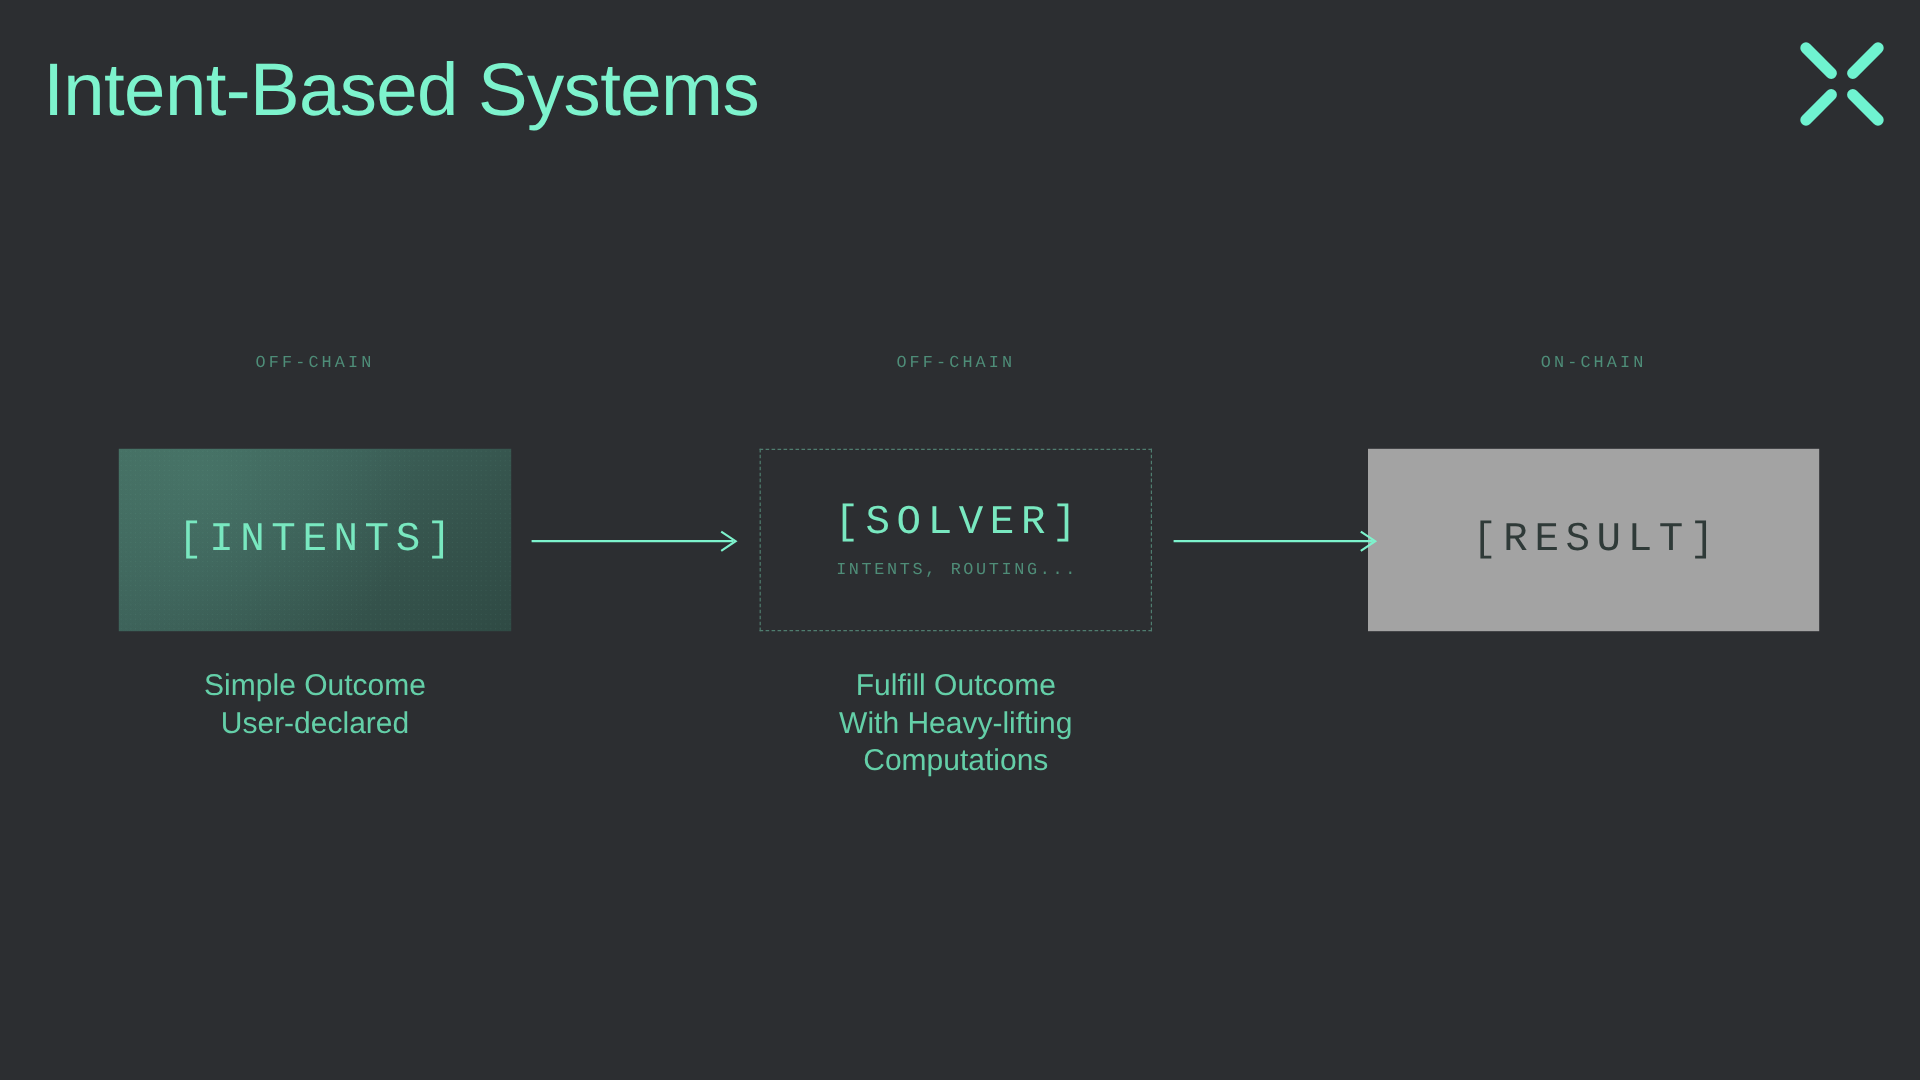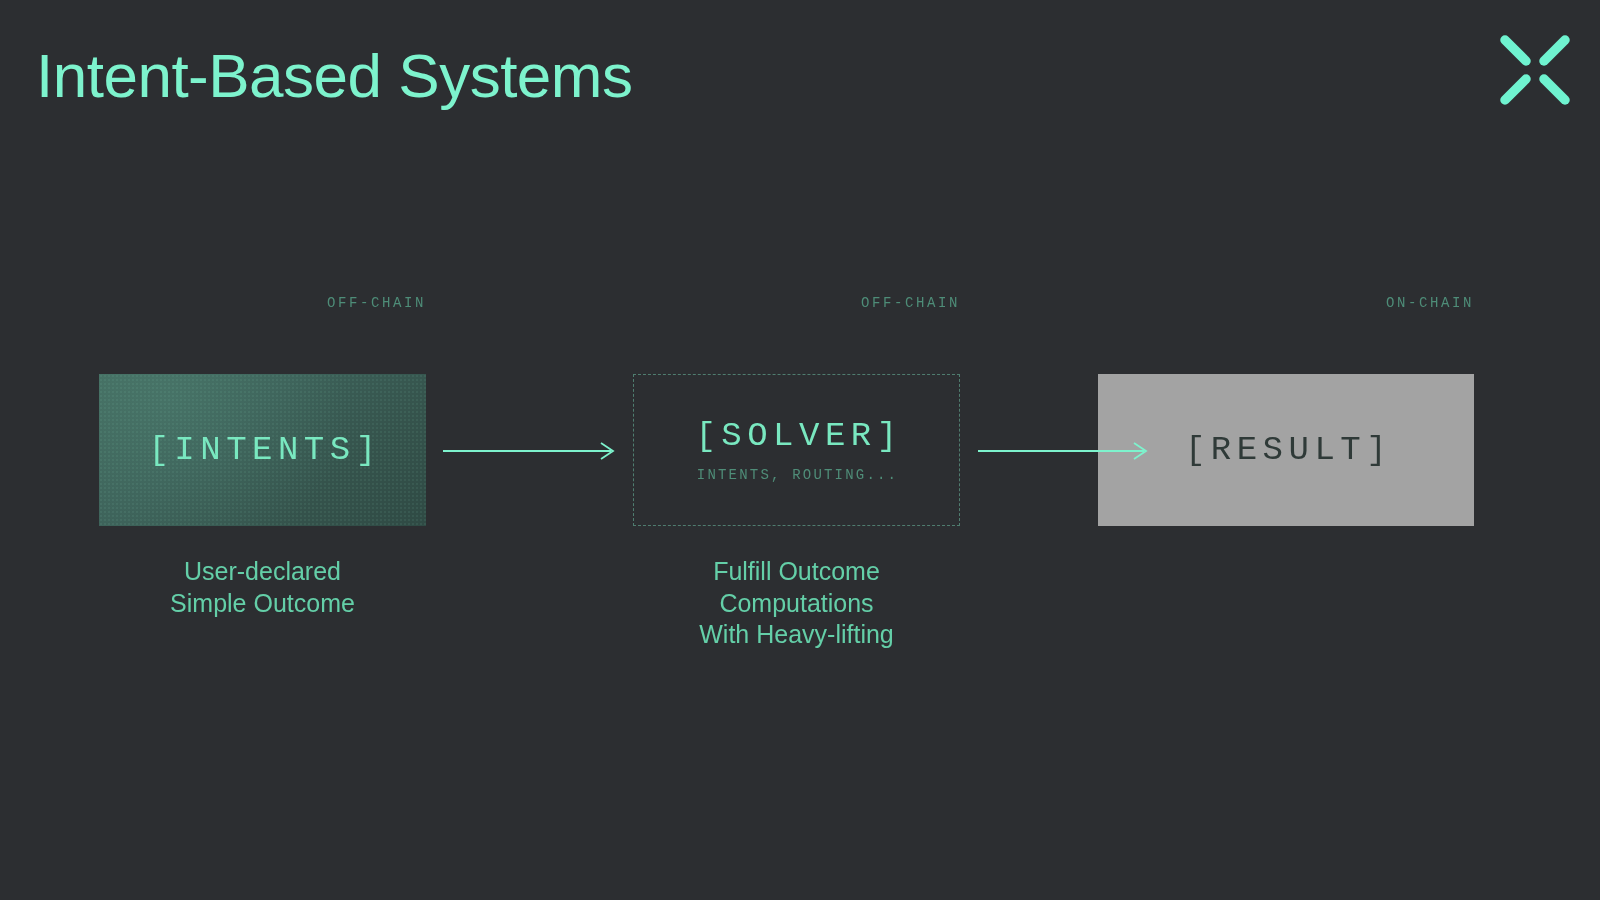--- a/index.html
+++ b/index.html
@@ -55,29 +55,29 @@
     top: 296px;
     width: 1600px;
   }
 
   .stage {
     position: absolute;
     top: 0;
   }
   .stage-1 { left: 99px;  width: 327px; }
   .stage-2 { left: 633px; width: 327px; }
-  .stage-3 { left: 1098px; width: 376px; }
+  .stage-3 { left: 1140px; width: 376px; }
 
   .stage-label {
     font-family: "Liberation Mono", monospace;
     font-size: 14px;
     font-weight: 400;
     letter-spacing: 2.6px;
     color: #4e8d78;
-    text-align: right;
+    text-align: center;
     line-height: 1;
     height: 16px;
   }
 
   
   .card {
     margin-top: 62px;
     height: 152px;
     position: relative;
     display: flex;
@@ -179,35 +179,35 @@
   </div>
 
   <div class="flow">
 
     <div class="stage stage-1">
       <div class="stage-label">OFF-CHAIN</div>
       <div class="card card-intents">
         <div class="card-title title-light">[INTENTS]</div>
       </div>
       <div class="caption">
+        <span class="line">Simple Outcome</span>
         <span class="line">User-declared</span>
-        <span class="line">Simple Outcome</span>
       </div>
     </div>
 
     <div class="stage stage-2">
       <div class="stage-label">OFF-CHAIN</div>
       <div class="card card-solver">
         <div class="card-title title-light">[SOLVER]</div>
         <div class="card-subtitle">INTENTS, ROUTING...</div>
       </div>
       <div class="caption">
         <span class="line">Fulfill Outcome</span>
+        <span class="line">With Heavy-lifting</span>
         <span class="line">Computations</span>
-        <span class="line">With Heavy-lifting</span>
       </div>
     </div>
 
     <div class="stage stage-3">
       <div class="stage-label">ON-CHAIN</div>
       <div class="card card-result">
         <div class="card-title title-dark">[RESULT]</div>
       </div>
     </div>
 

